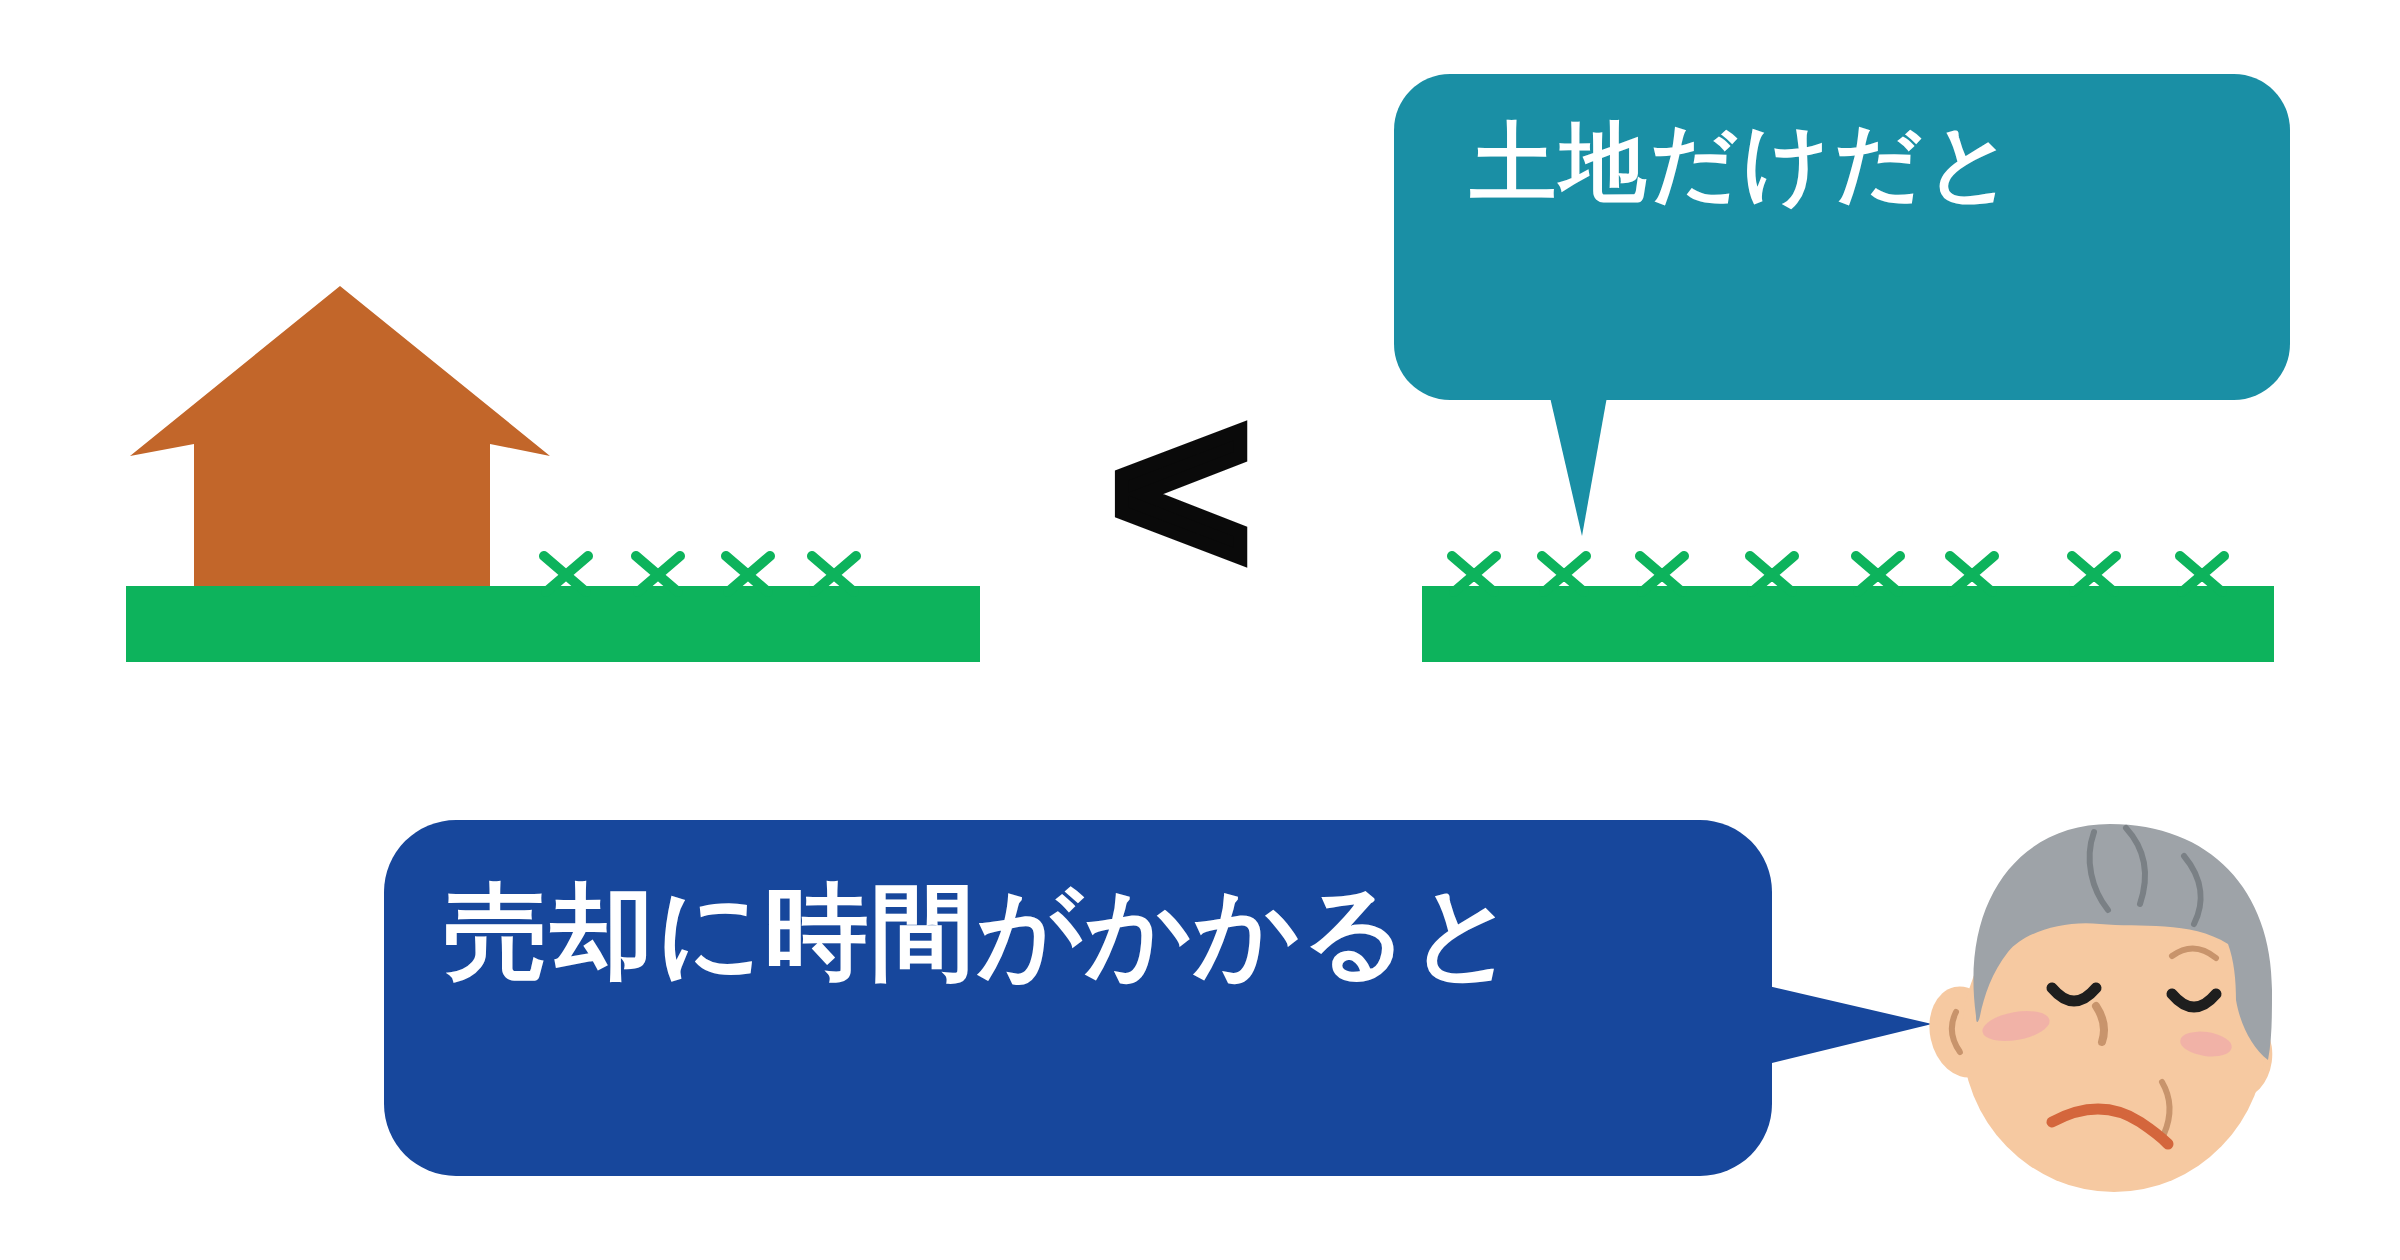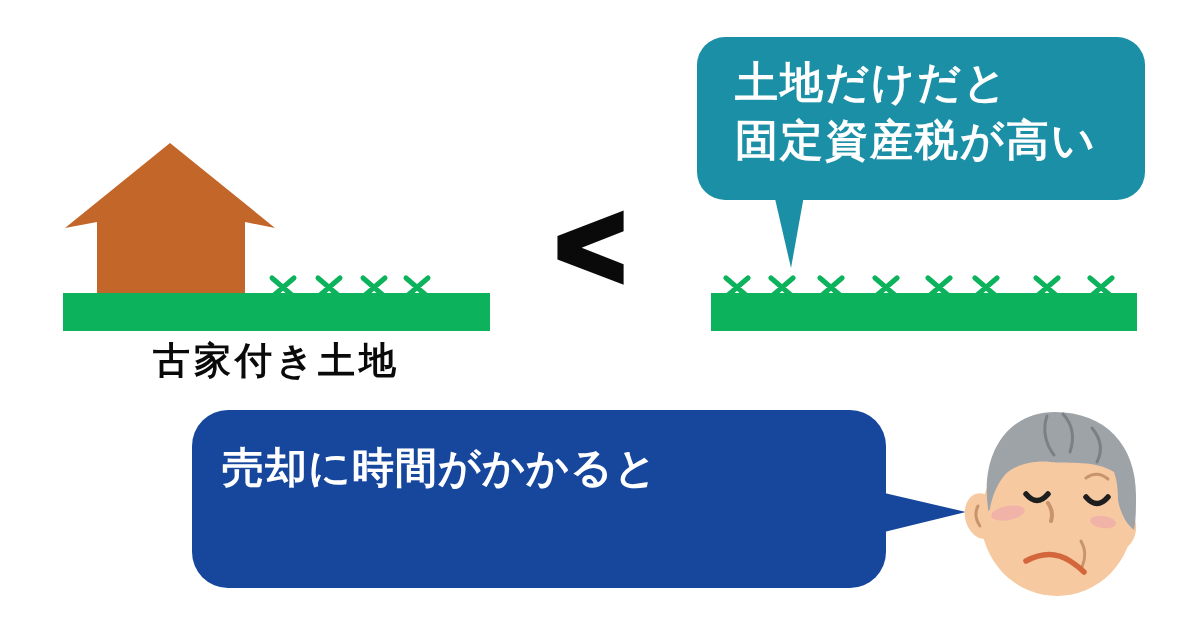--- a/index.html
+++ b/index.html
@@ -37,21 +37,21 @@
     line-height: 58px;
     letter-spacing: 2px;
   }
 
   .bubble-blue {
     left: 192px; top: 410px;
     width: 694px; height: 178px;
     background: var(--blue, #17479C);
     border-radius: 36px;
     padding: 26px 0 0 30px;
-    font-size: 42px;
+    font-size: 52px;
     line-height: 63px;
     letter-spacing: 1px;
   }
 
   .land-label {
     position: absolute;
     top: 336px;
     color: var(--label-text, #000000);
     font-weight: 700;
     text-align: center;
@@ -107,26 +107,24 @@
 
     <polygon style="fill:var(--house-orange,#C2662A)" points="170,143 275,228 245,222 245,293 97,293 97,222 65,228"></polygon>
 
     <polygon style="fill:var(--teal,#1A8FA5)" points="773,190 805,190 791,268"></polygon>
 
     <polygon style="fill:var(--blue,#17479C)" points="880,492 966,512 880,533"></polygon>
   </svg>
 
   <div class="bubble bubble-teal">
     <div class="line">土地だけだと</div>
-    <div class="line">固定資産税が高い</div>
   </div>
 
   <div class="less-than">&lt;</div>
 
-  <div class="land-label land-label-left">古家付き土地</div>
 
   <div class="bubble bubble-blue">
     <div class="line">売却に時間がかかると</div>
   </div>
 
   <svg class="old-man" viewBox="0 0 200 230" aria-hidden="true">
 
     <ellipse cx="32" cy="116" rx="17" ry="23" transform="rotate(-12 32 116)" style="fill:var(--skin,#F6C9A1)"></ellipse>
     <ellipse cx="172" cy="129" rx="14" ry="20" transform="rotate(8 172 129)" style="fill:var(--skin,#F6C9A1)"></ellipse>
     <path d="M28 106 Q23 116 30 126" fill="none" style="stroke:var(--wrinkle-tan,#C8946C)" stroke-width="3" stroke-linecap="round"></path>

